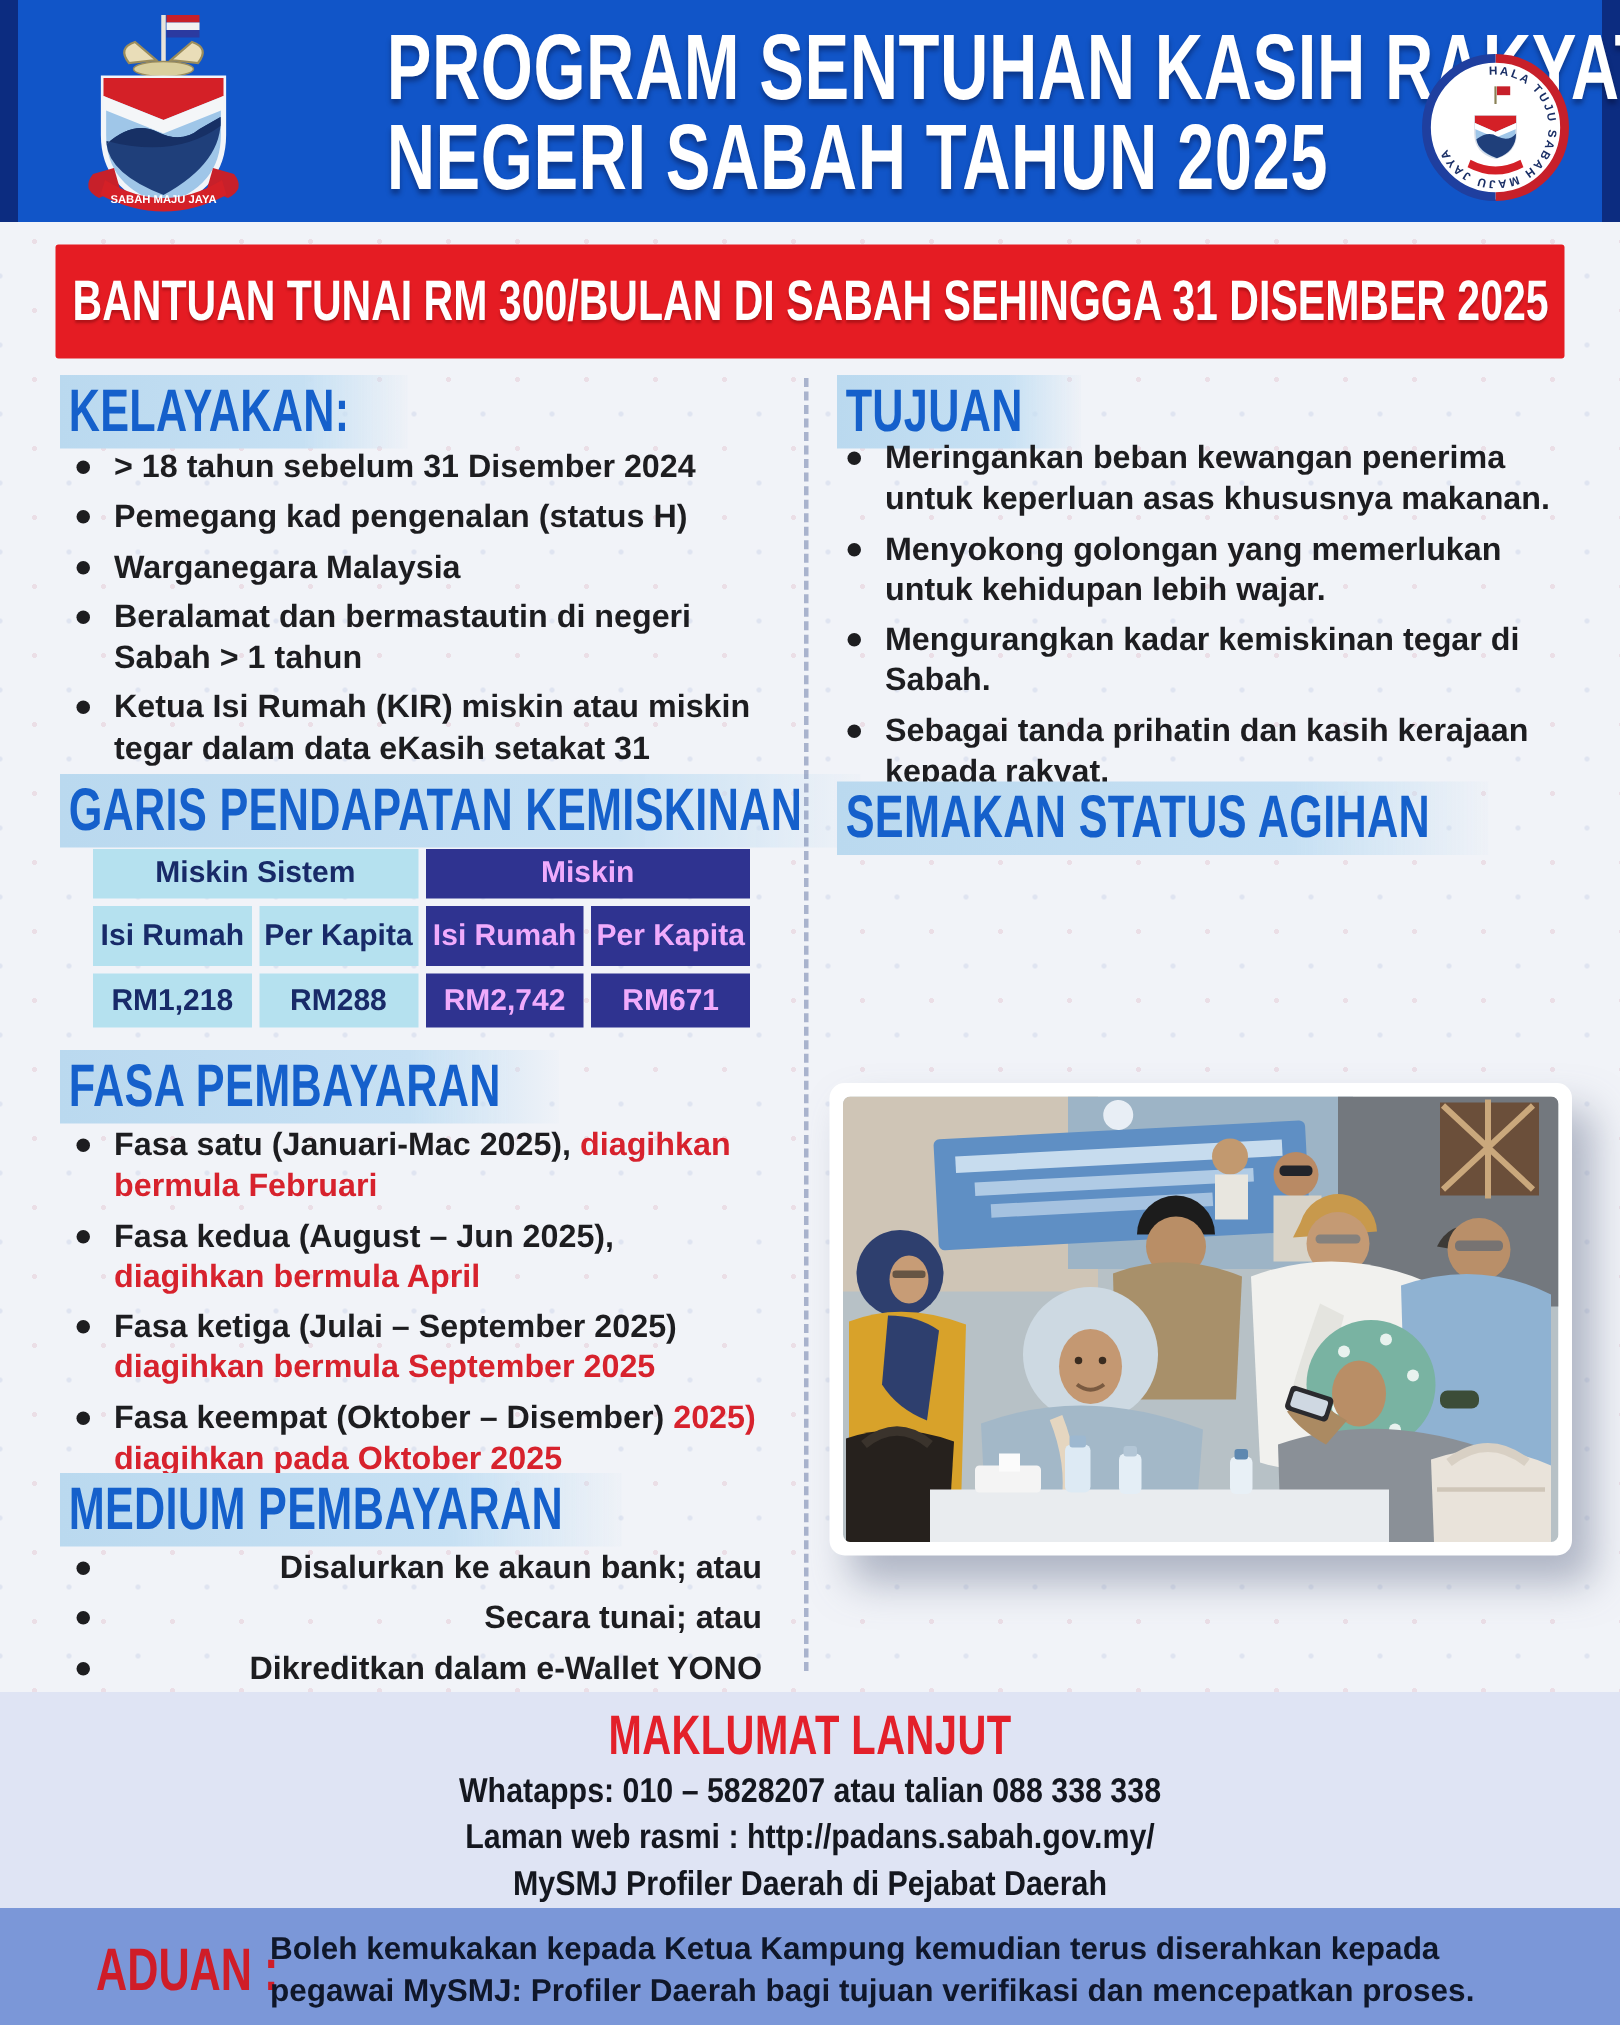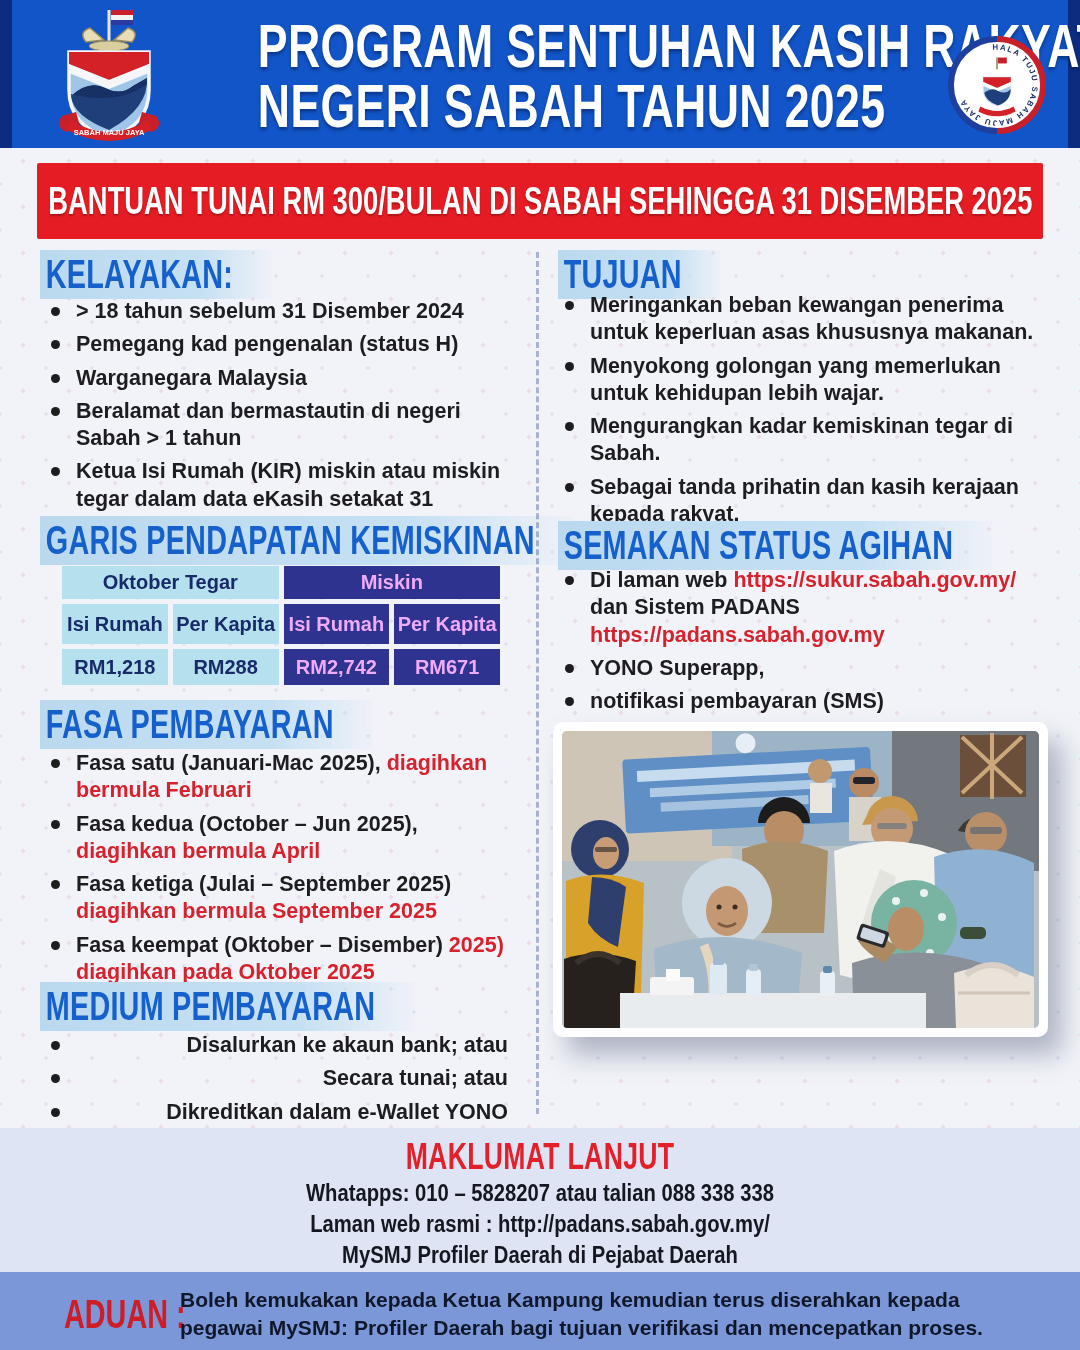--- a/index.html
+++ b/index.html
@@ -140,37 +140,37 @@
     <li>Pemegang kad pengenalan (status H)</li>
     <li>Warganegara Malaysia</li>
     <li>Beralamat dan bermastautin di negeri Sabah &gt; 1 tahun</li>
     <li>Ketua Isi Rumah (KIR) miskin atau miskin tegar dalam data eKasih setakat 31 Disember 2024</li>
   </ul>
 
   <h2 class="sec-head" style="left:40px;top:516px;">
     <span class="hl">GARIS PENDAPATAN KEMISKINAN</span></h2>
 
   <div class="gtable" style="left:62px;top:566px;width:438px;">
-    <div class="gcell light span2">Oktober Tegar</div>
+    <div class="gcell light span2">Miskin Sistem</div>
     <div class="gcell dark span2">Miskin</div>
     <div class="gcell light">Isi Rumah</div>
     <div class="gcell light">Per Kapita</div>
     <div class="gcell dark">Isi Rumah</div>
     <div class="gcell dark">Per Kapita</div>
     <div class="gcell light">RM1,218</div>
     <div class="gcell light">RM288</div>
     <div class="gcell dark">RM2,742</div>
     <div class="gcell dark">RM671</div>
   </div>
 
   <h2 class="sec-head" style="left:40px;top:700px;">
     <span class="hl">FASA PEMBAYARAN</span></h2>
   <ul class="blist" style="left:40px;top:750px;width:468px;">
     <li><span class="seg-dark">Fasa satu (Januari-Mac 2025), </span><span class="seg-red">diagihkan bermula Februari</span></li>
-    <li><span class="seg-dark">Fasa kedua (October – Jun 2025), </span><span class="seg-red">diagihkan bermula April</span></li>
+    <li><span class="seg-dark">Fasa kedua (August – Jun 2025), </span><span class="seg-red">diagihkan bermula April</span></li>
     <li><span class="seg-dark">Fasa ketiga (Julai – September 2025) </span><span class="seg-red">diagihkan bermula September 2025</span></li>
     <li><span class="seg-dark">Fasa keempat (Oktober – Disember) </span><span class="seg-red">2025) diagihkan pada Oktober 2025</span></li>
   </ul>
 
   <h2 class="sec-head" style="left:40px;top:982px;">
     <span class="hl">MEDIUM PEMBAYARAN</span></h2>
   <ul class="blist" style="left:40px;top:1032px;width:468px;text-align:right;">
     <li>Disalurkan ke akaun bank; atau</li>
     <li>Secara tunai; atau</li>
     <li>Dikreditkan dalam e-Wallet YONO</li>
@@ -182,25 +182,20 @@
     <span class="hl">TUJUAN</span></h2>
   <ul class="blist" style="left:554px;top:292px;width:500px;">
     <li>Meringankan beban kewangan penerima untuk keperluan asas khususnya makanan.</li>
     <li>Menyokong golongan yang memerlukan untuk kehidupan lebih wajar.</li>
     <li>Mengurangkan kadar kemiskinan tegar di Sabah.</li>
     <li>Sebagai tanda prihatin dan kasih kerajaan kepada rakyat.</li>
   </ul>
 
   <h2 class="sec-head" style="left:558px;top:521px;">
     <span class="hl">SEMAKAN STATUS AGIHAN</span></h2>
-  <ul class="blist" style="left:554px;top:567px;width:500px;">
-    <li><span class="seg-dark">Di laman web </span><span class="seg-red">https://sukur.sabah.gov.my/</span><span class="seg-dark"> dan Sistem PADANS </span><span class="seg-red">https://padans.sabah.gov.my</span></li>
-    <li><span class="seg-dark">YONO Superapp,</span></li>
-    <li><span class="seg-dark">notifikasi pembayaran (SMS)</span></li>
-  </ul>
 
   <div class="photo-frame">
     <svg viewBox="0 0 477 297" preserveAspectRatio="none">
       <rect width="477" height="297" fill="#b7c1c6"></rect>
       <rect x="0" y="0" width="170" height="130" fill="#cfc5b6"></rect>
       <rect x="150" y="0" width="190" height="115" fill="#9db4c6"></rect>
       <rect x="330" y="0" width="147" height="140" fill="#73787e"></rect>
       <rect x="398" y="4" width="66" height="62" fill="#6b4f3a"></rect>
       <path d="M400 6 l60 56 M460 6 l-60 56 M430 2 v66" stroke="#caa87c" stroke-width="4"></path>
       <g transform="rotate(-3 190 60)">

